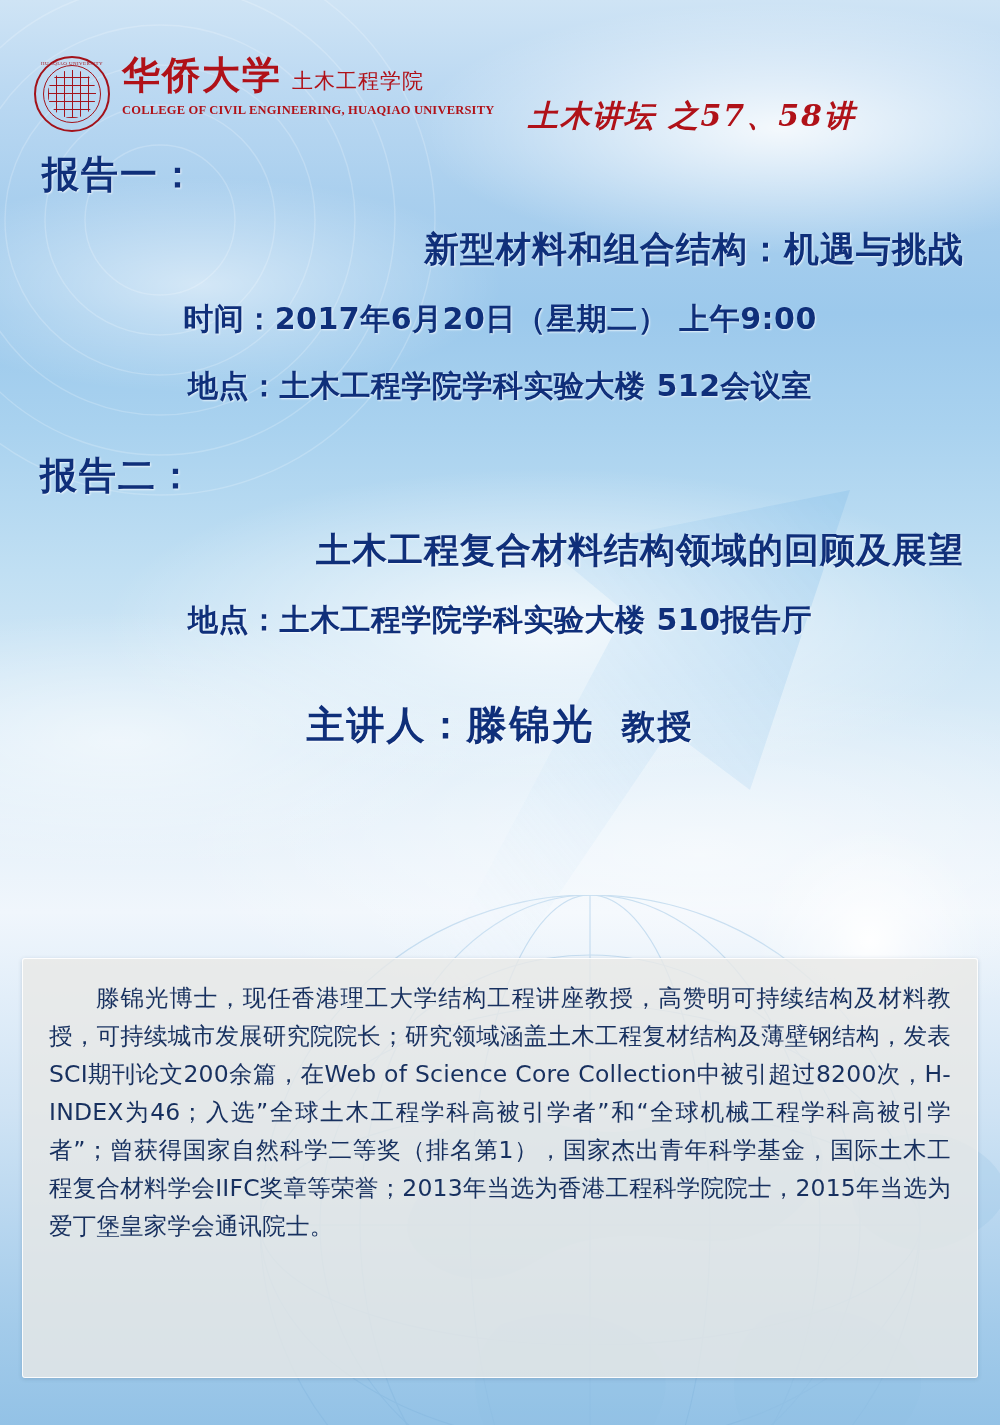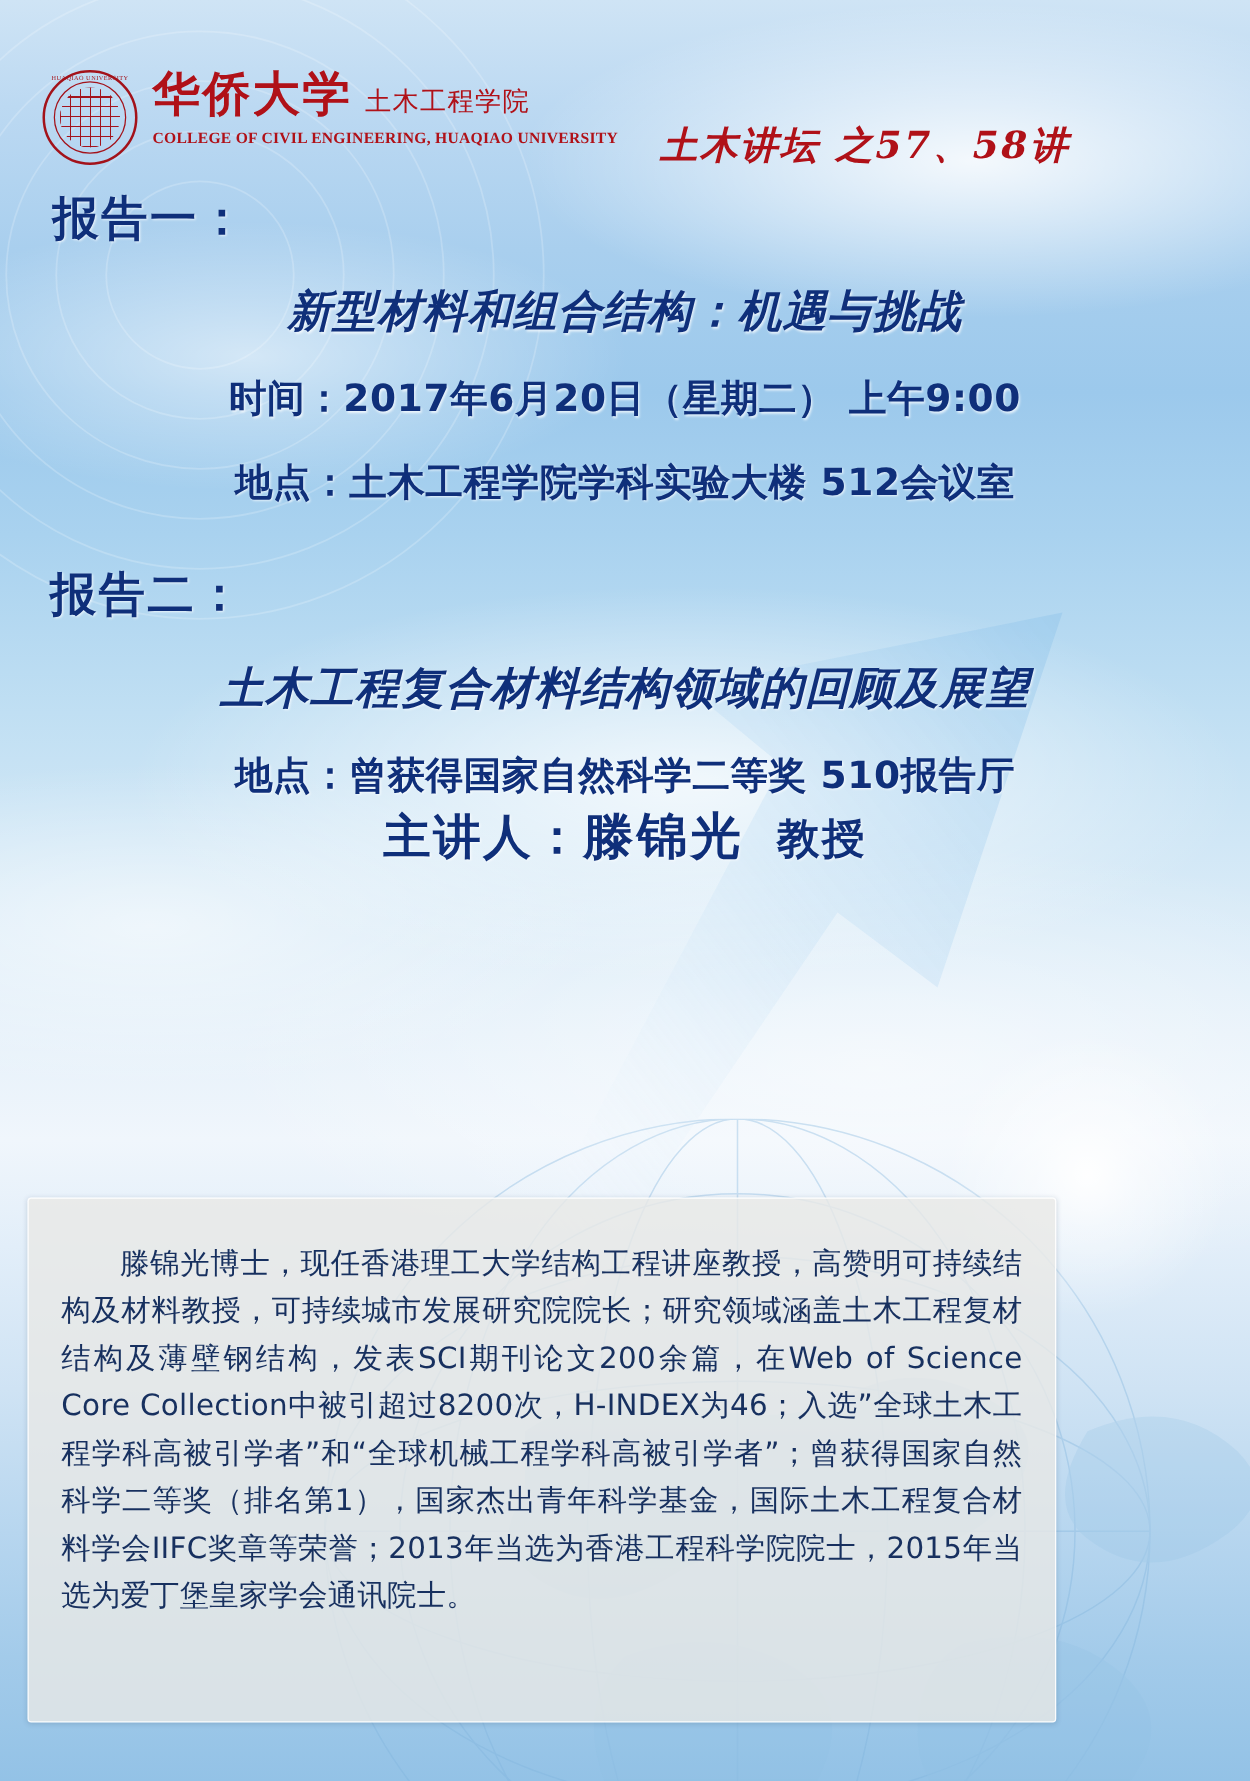--- a/index.html
+++ b/index.html
@@ -180,57 +180,57 @@
     text-shadow: 1px 1px 2px rgba(255,255,255,0.75);
   }
   .report-label {
     font-size: 37px;
     letter-spacing: 2px;
     margin-left: 42px;
   }
   .report-title {
     font-size: 35px;
     letter-spacing: 1px;
-    text-align: center;
+    text-align: right;
     margin: 26px 0 0 0;
     padding: 0 36px;
-    font-style: italic;
   }
   .info-line {
     font-size: 30px;
     letter-spacing: 0.5px;
     text-align: center;
     margin-top: 26px;
     padding: 0 20px;
   }
   .speaker {
     font-size: 38px;
     letter-spacing: 2px;
     text-align: center;
+    margin-top: 56px;
   }
   .speaker .nm {
     font-size: 40px;
     letter-spacing: 3px;
   }
   .speaker .deg {
     font-size: 34px;
     margin-left: 26px;
     letter-spacing: 2px;
   }
   
   .bio-box {
     position: absolute;
     left: 22px; top: 958px;
-    width: 823px;
+    width: 956px;
     min-height: 420px;
     background: rgba(232,232,230,0.80);
     border: 1px solid rgba(255,255,255,0.9);
     border-radius: 3px;
     box-shadow: 0 1px 4px rgba(40,60,90,0.18);
-    padding: 32px 26px 20px 26px;
+    padding: 20px 26px 20px 26px;
     box-sizing: border-box;
   }
   .bio-text {
     font-family: "DejaVu Sans", sans-serif;
     font-size: 23.5px;
     line-height: 1.62;
     color: #17305f;
     text-align: justify;
     text-indent: 2em;
     letter-spacing: 0.2px;
@@ -307,21 +307,21 @@
 
   <div class="body-area">
 
     <div class="lbl report-label">报告一：</div>
     <div class="lbl report-title">新型材料和组合结构：机遇与挑战</div>
     <div class="lbl info-line">时间：2017年6月20日（星期二） 上午9:00</div>
     <div class="lbl info-line">地点：土木工程学院学科实验大楼  512会议室</div>
 
     <div class="lbl report-label" style="margin-top:44px;margin-left:40px;">报告二：</div>
     <div class="lbl report-title">土木工程复合材料结构领域的回顾及展望</div>
-    <div class="lbl info-line">地点：曾获得国家自然科学二等奖  510报告厅</div>
+    <div class="lbl info-line">地点：土木工程学院学科实验大楼  510报告厅</div>
 
     <div class="lbl speaker">
       <span>主讲人：</span><span class="nm">滕锦光</span><span class="deg">教授</span>
     </div>
   </div>
 
   <div class="bio-box">
     <p class="bio-text">滕锦光博士，现任香港理工大学结构工程讲座教授，高赞明可持续结构及材料教授，可持续城市发展研究院院长；研究领域涵盖土木工程复材结构及薄壁钢结构，发表SCI期刊论文200余篇，在Web of Science Core Collection中被引超过8200次，H-INDEX为46；入选”全球土木工程学科高被引学者”和“全球机械工程学科高被引学者”；曾获得国家自然科学二等奖（排名第1），国家杰出青年科学基金，国际土木工程复合材料学会IIFC奖章等荣誉；2013年当选为香港工程科学院院士，2015年当选为爱丁堡皇家学会通讯院士。</p>
   </div>
 

